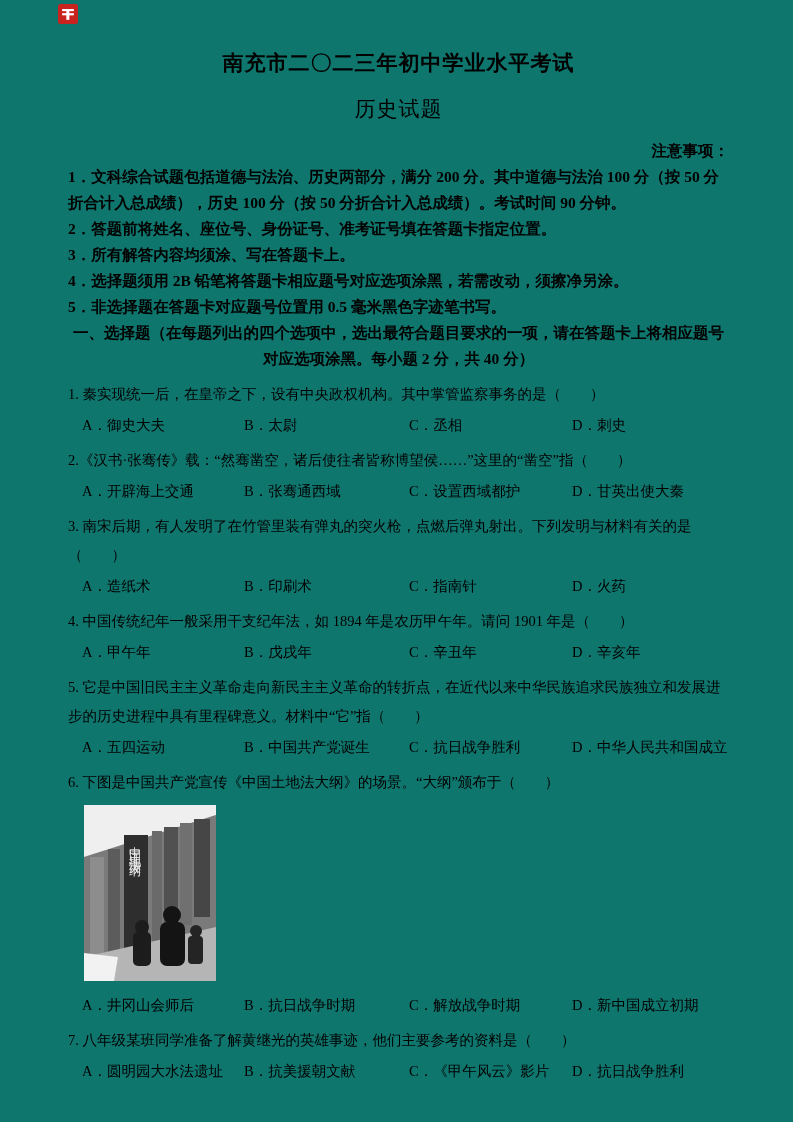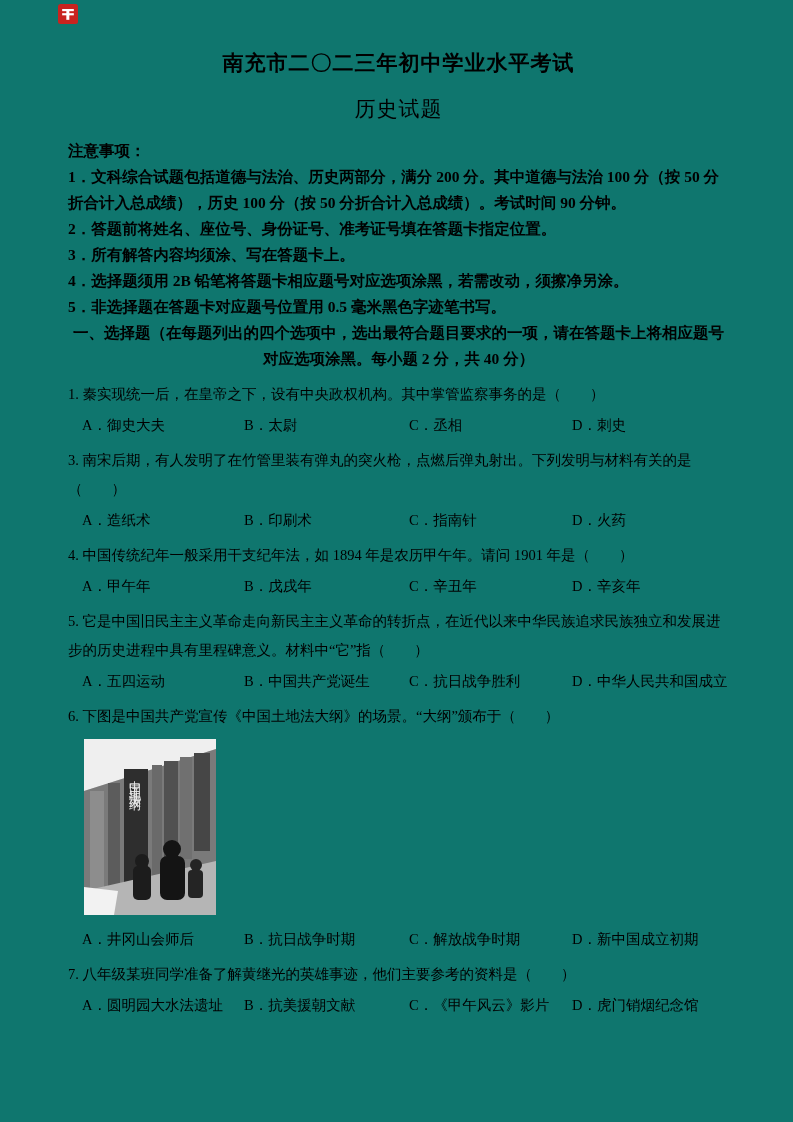--- a/index.html
+++ b/index.html
@@ -42,20 +42,21 @@
     font-weight: normal;
     letter-spacing: 1px;
     margin: 0 0 16px 0;
     line-height: 26px;
   }
   .notice-heading {
     font-size: 15.5px;
     font-weight: bold;
     line-height: 26px;
     margin: 0;
+    text-align: right;
   }
   .notice-item {
     font-size: 15.5px;
     font-weight: bold;
     line-height: 26px;
     margin: 0;
   }
   .section-heading {
     font-size: 15.5px;
     font-weight: bold;
@@ -137,20 +138,29 @@
     <div class="question">
       <p class="question-stem">1. 秦实现统一后，在皇帝之下，设有中央政权机构。其中掌管监察事务的是（　　）</p>
       <div class="options">
         <span class="option">A．御史大夫</span>
         <span class="option">B．太尉</span>
         <span class="option">C．丞相</span>
         <span class="option">D．刺史</span>
       </div>
     </div>
 
+    <div class="question">
+      <p class="question-stem">2.《汉书·张骞传》载：“然骞凿空，诸后使往者皆称博望侯……”这里的“凿空”指（　　）</p>
+      <div class="options">
+        <span class="option">A．开辟海上交通</span>
+        <span class="option">B．张骞通西域</span>
+        <span class="option">C．设置西域都护</span>
+        <span class="option">D．甘英出使大秦</span>
+      </div>
+    </div>
 
     <div class="question">
       <p class="question-stem">3. 南宋后期，有人发明了在竹管里装有弹丸的突火枪，点燃后弹丸射出。下列发明与材料有关的是（　　）</p>
       <div class="options">
         <span class="option">A．造纸术</span>
         <span class="option">B．印刷术</span>
         <span class="option">C．指南针</span>
         <span class="option">D．火药</span>
       </div>
     </div>
@@ -209,18 +219,18 @@
         <span class="option">D．新中国成立初期</span>
       </div>
     </div>
 
     <div class="question">
       <p class="question-stem">7. 八年级某班同学准备了解黄继光的英雄事迹，他们主要参考的资料是（　　）</p>
       <div class="options">
         <span class="option">A．圆明园大水法遗址</span>
         <span class="option">B．抗美援朝文献</span>
         <span class="option">C．《甲午风云》影片</span>
-        <span class="option">D．虎门销烟纪念馆</span>
+        <span class="option">D．抗日战争胜利</span>
       </div>
     </div>
 
   </div>
 </div>
 
 </body></html>

